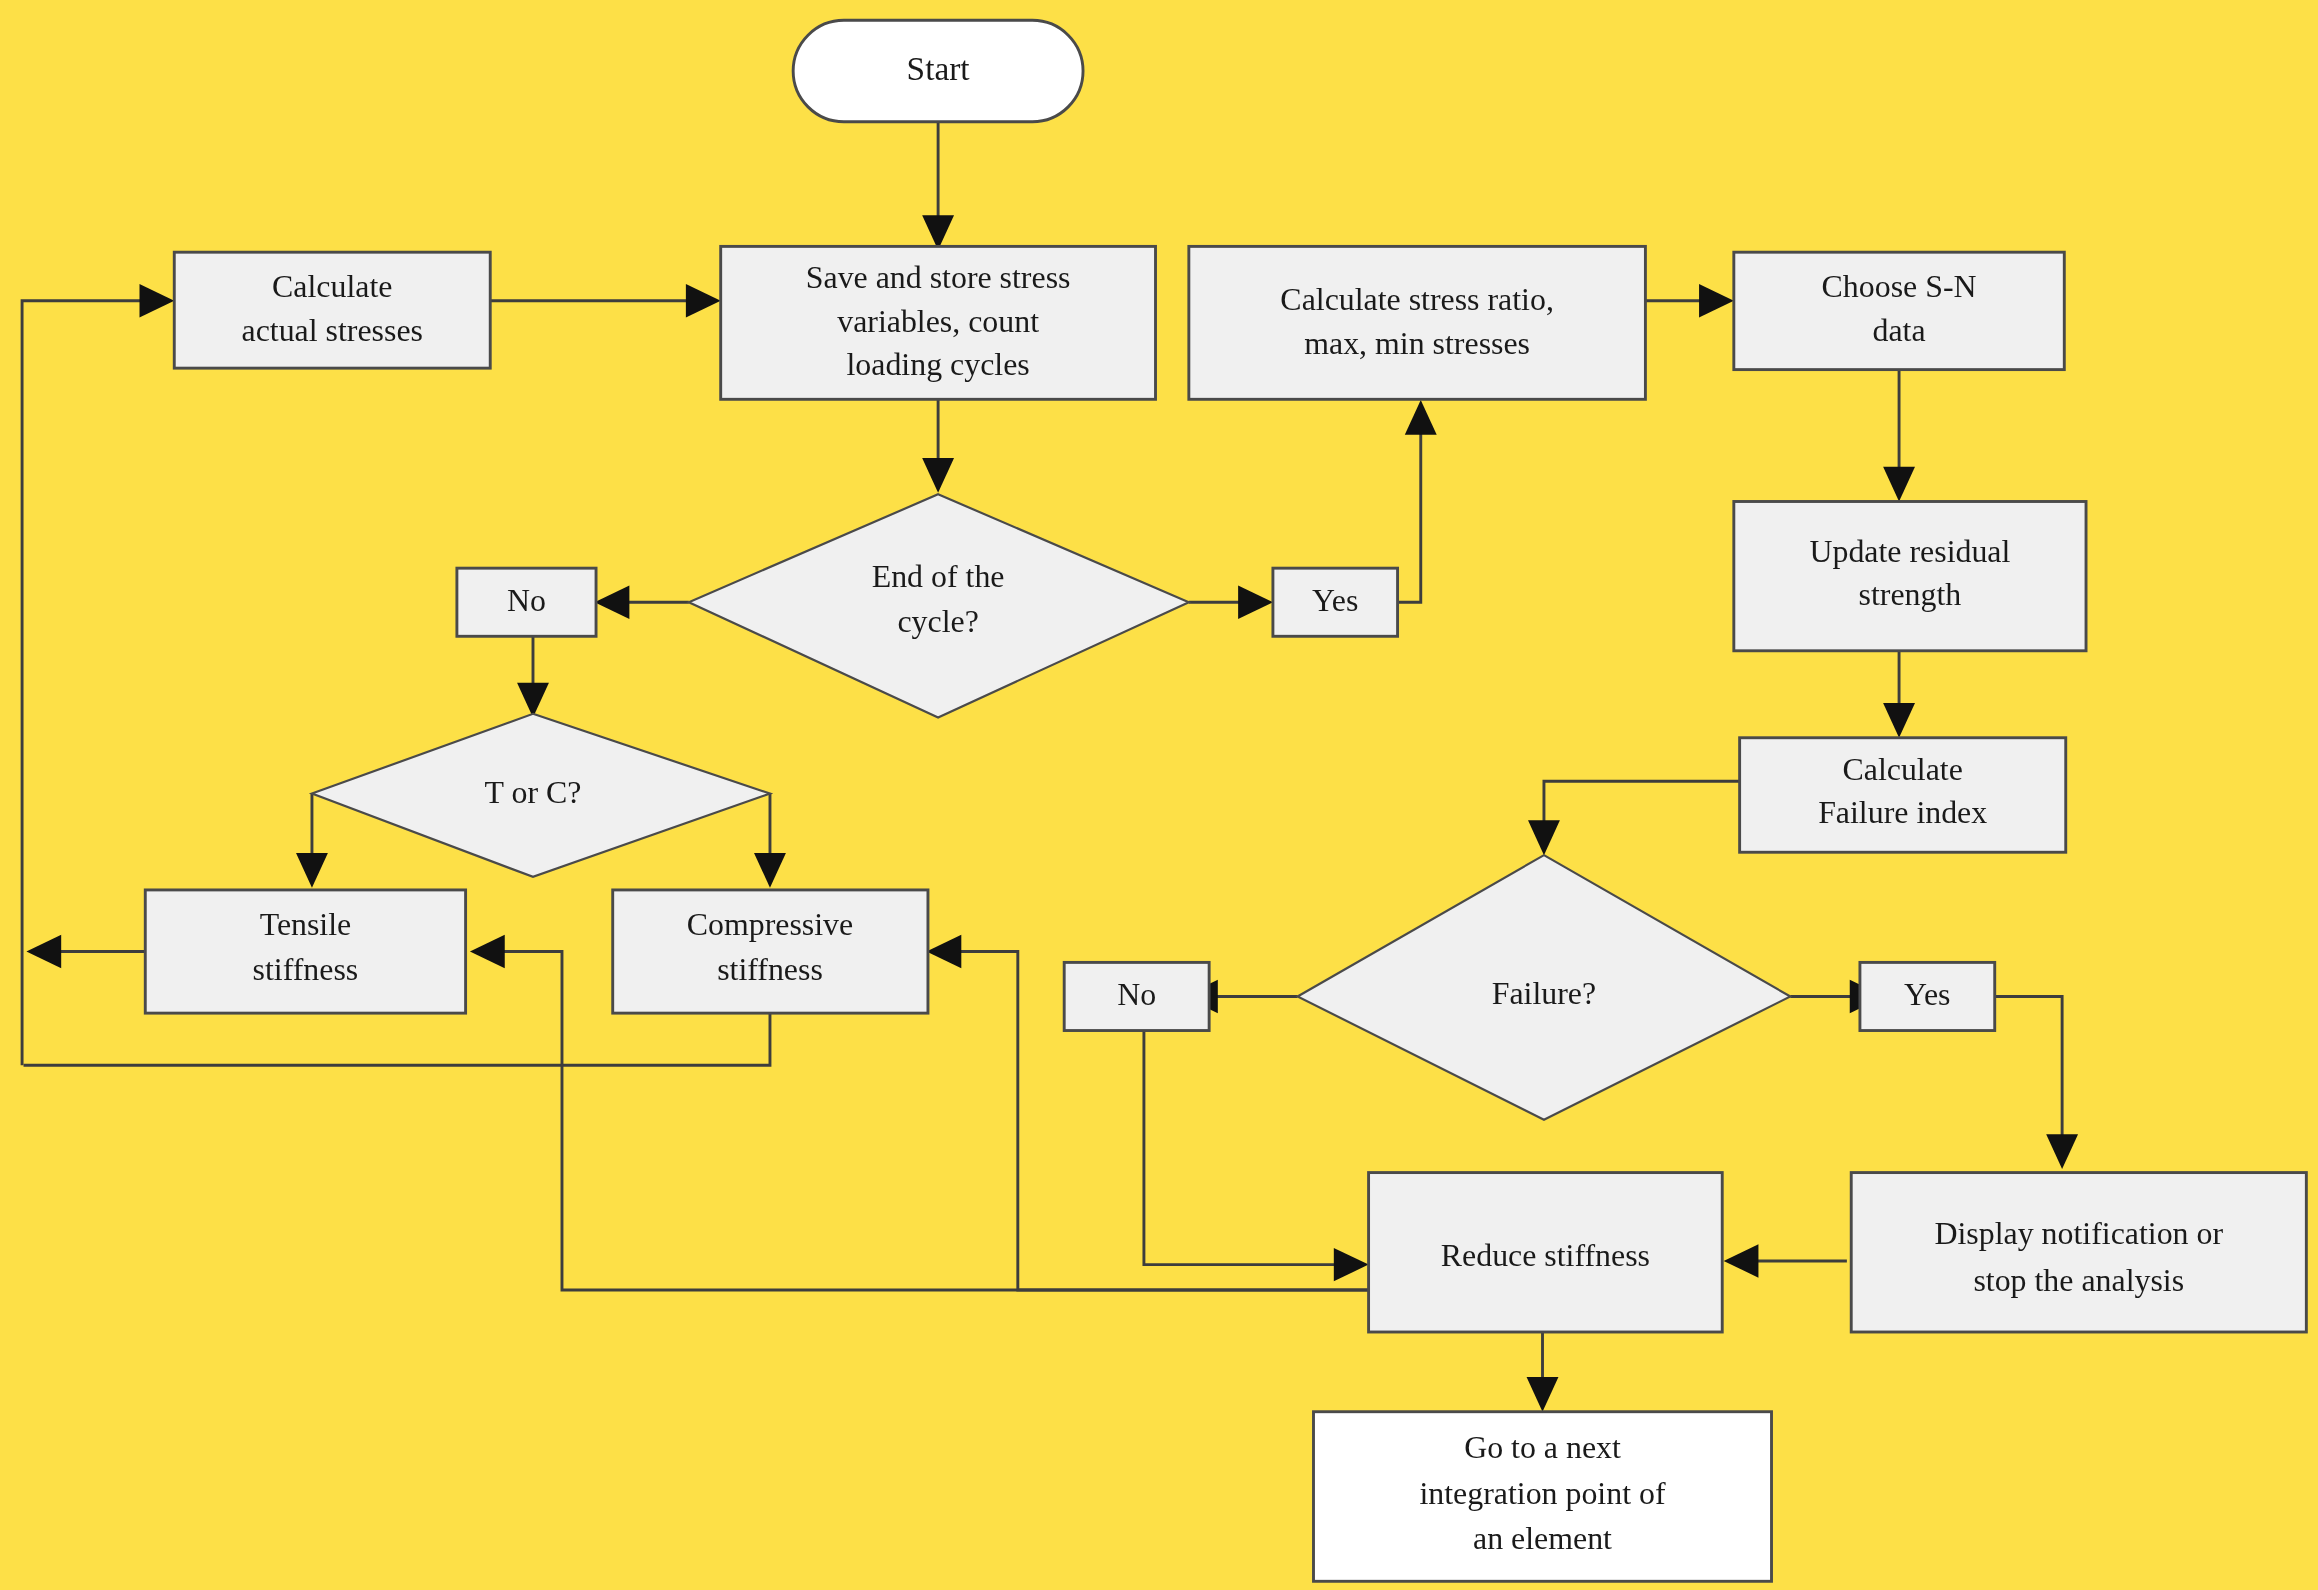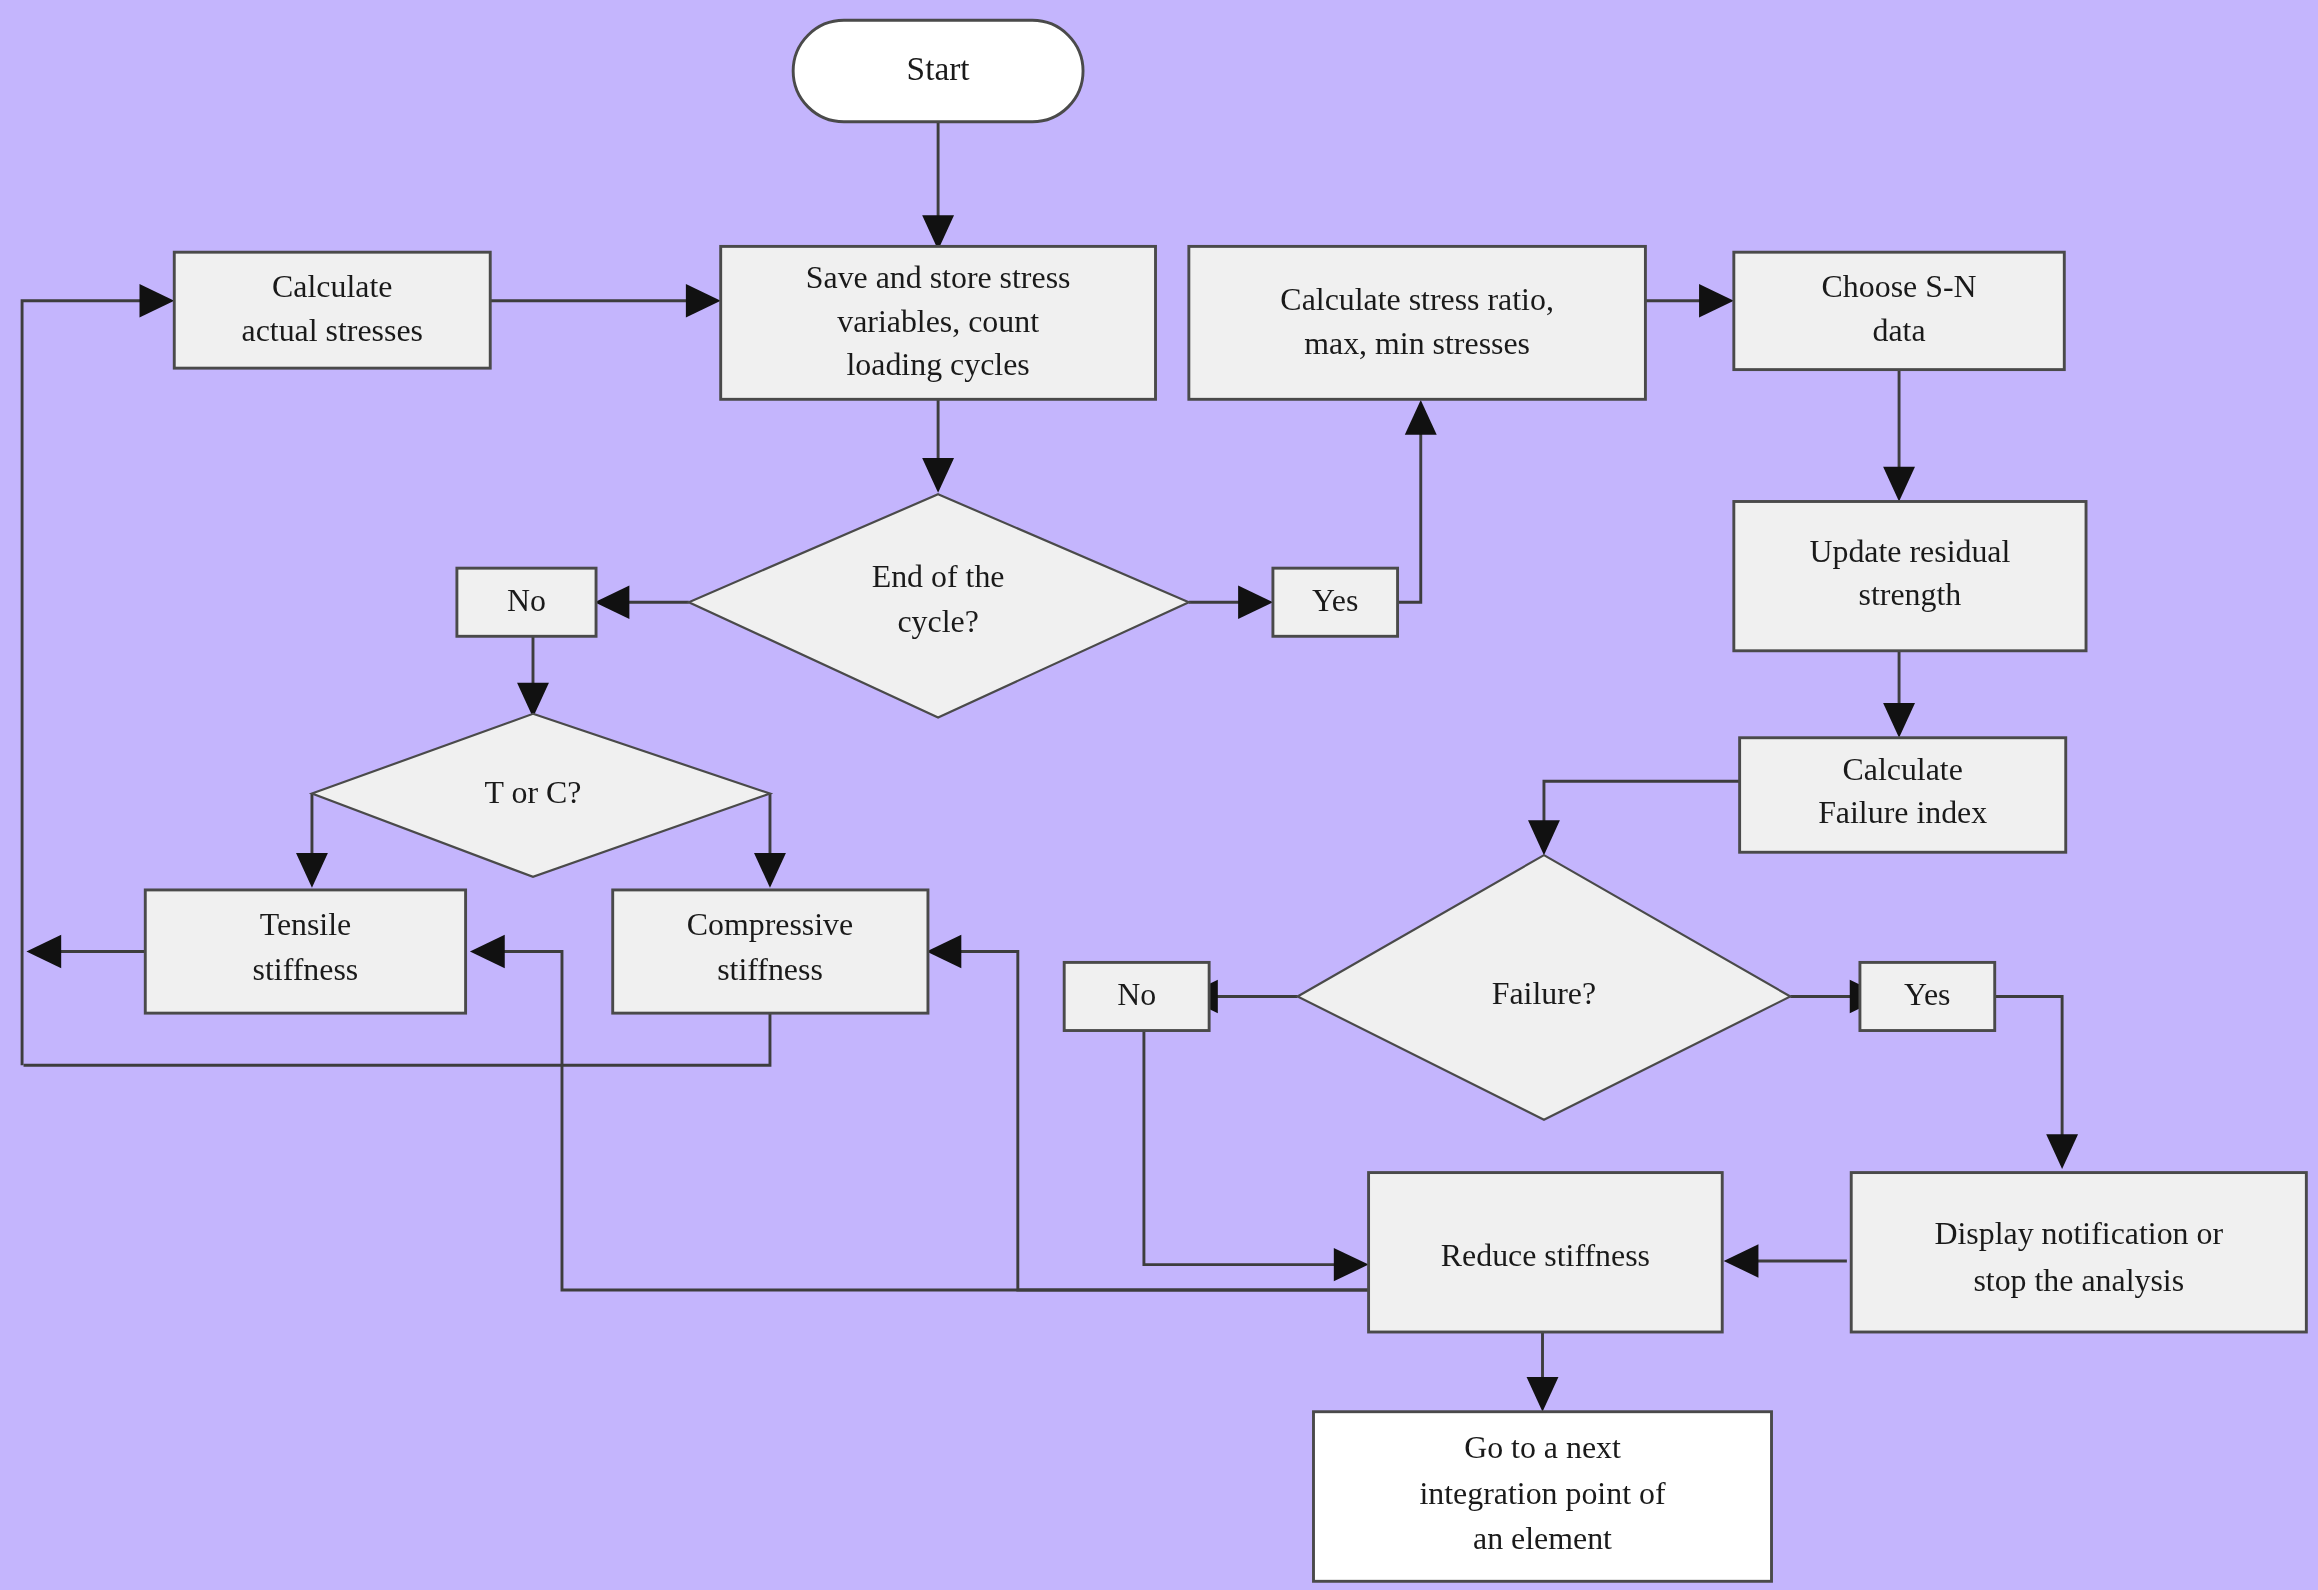--- a/index.html
+++ b/index.html
@@ -4,21 +4,21 @@
 <style>
   html, body {
     margin: 0;
     padding: 0;
     background: #ffffff;
   }
   #flowchart-root {
     position: relative;
     width: 2319px;
     height: 1590px;
-    background: #c4b5fd;
+    background: #fde047;
     font-family: "Liberation Serif", "DejaVu Serif", serif;
   }
   svg#flow-svg {
     display: block;
     width: 2319px;
     height: 1590px;
   }
   .node-shape {
     stroke: #4a4a4a;
     stroke-width: 4;

